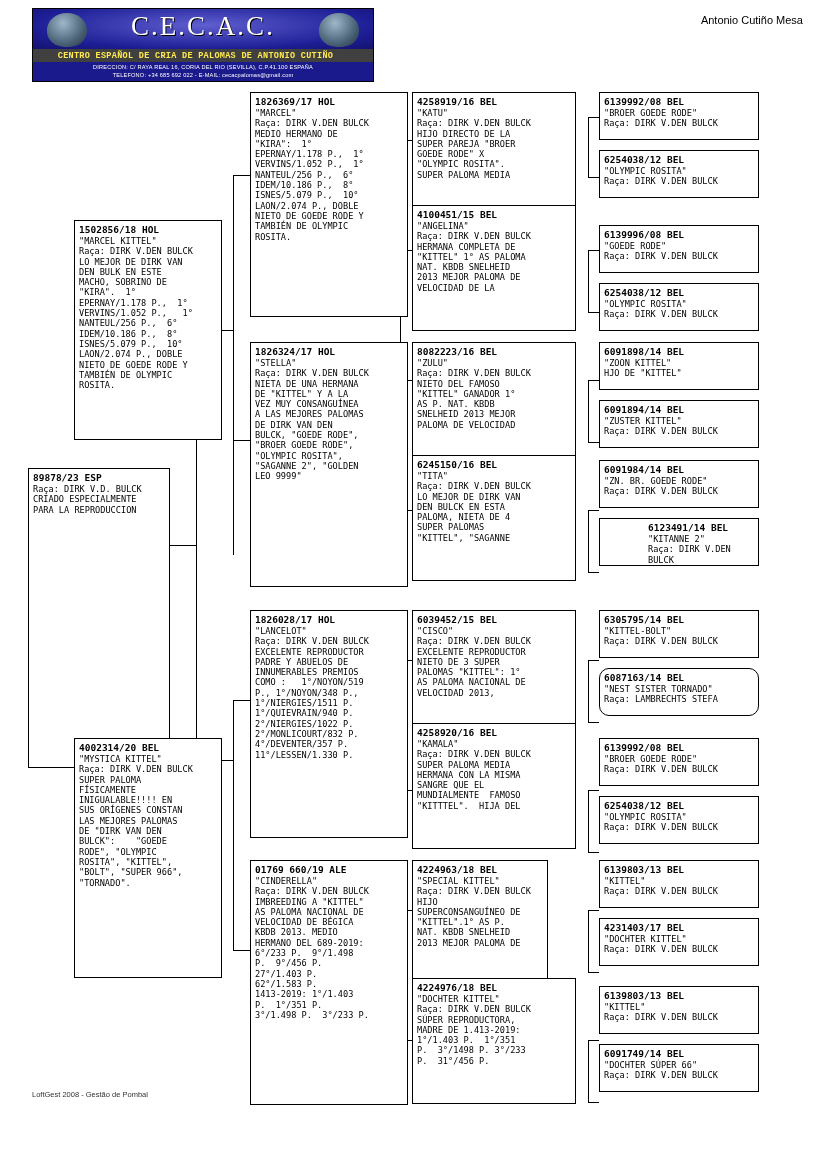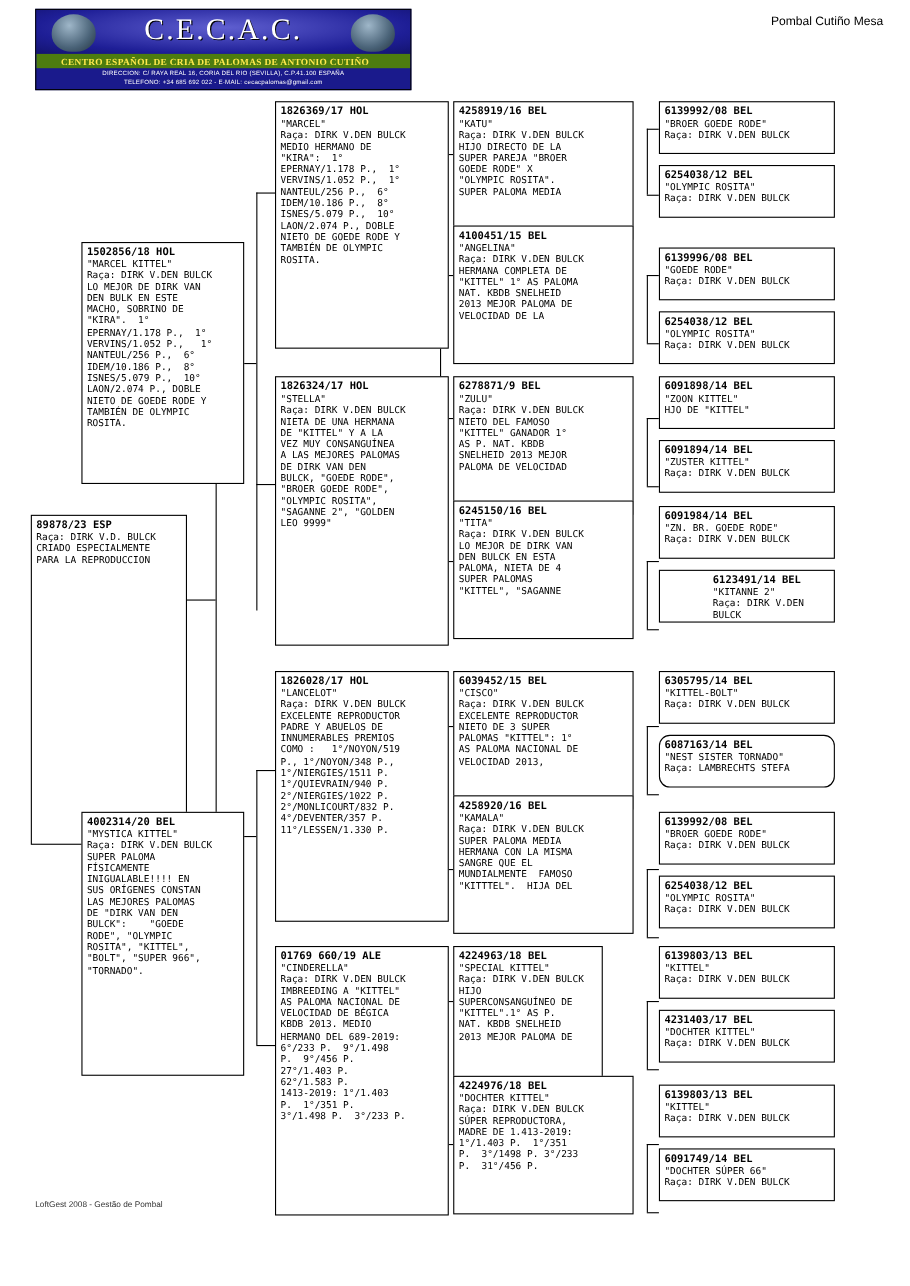--- a/index.html
+++ b/index.html
@@ -46,25 +46,25 @@
     font-weight: normal;
     font-size: 27px;
     letter-spacing: 2px;
     color: #ffffff;
     text-shadow: 1px 1px 0 #000;
   }
   #logo .logo-sub {
     position: absolute;
     left: 0; right: 0; top: 40px;
     text-align: center;
-    font-family: Liberation Serif, serif;
+    font-family: Liberation Mono, monospace;
     font-weight: bold;
     font-size: 8.5px;
     color: #ffe94d;
-    background: #4d7c0f;
+    background: #404040;
     padding: 2px 15px 1px 0;
     letter-spacing: .3px;
   }
   #logo .logo-line2,
   #logo .logo-line3 {
     position: absolute;
     left: 0; right: 0;
     text-align: center;
     font-family: "Liberation Sans", sans-serif;
     font-size: 5.6px;
@@ -143,21 +143,21 @@
   <div id="logo">
     <div class="logo-band"></div>
     <div class="bird l"></div>
     <div class="bird r"></div>
     <div class="logo-title">C.E.C.A.C.</div>
     <div class="logo-sub">CENTRO ESPAÑOL DE CRIA DE PALOMAS DE ANTONIO CUTIÑO</div>
     <div class="logo-line2">DIRECCION: C/ RAYA REAL 16, CORIA DEL RIO (SEVILLA), C.P.41.100 ESPAÑA</div>
     <div class="logo-line3">TELEFONO: +34 685 692 022   -   E-MAIL: cecacpalomas@gmail.com</div>
   </div>
 
-  <div id="owner-name">Pombal Cutiño Mesa</div>
+  <div id="owner-name">Antonio Cutiño Mesa</div>
   <div id="footer-note">LoftGest 2008 - Gestão de Pombal</div>
 
   <div class="conn v" style="left:196px; top:330px; height:430px;"></div>
   <div class="conn h" style="left:196px; top:330px; width:24px;"></div>
   <div class="conn h" style="left:196px; top:760px; width:24px;"></div>
   <div class="conn h" style="left:170px; top:545px; width:26px;"></div>
 
   <div class="conn v" style="left:233px; top:175px; height:380px;"></div>
   <div class="conn h" style="left:233px; top:175px; width:18px;"></div>
   <div class="conn h" style="left:233px; top:440px; width:18px;"></div>
@@ -344,21 +344,21 @@
     <div class="body">"ANGELINA"
 Raça: DIRK V.DEN BULCK
 HERMANA COMPLETA DE
 "KITTEL" 1° AS PALOMA
 NAT. KBDB SNELHEID
 2013 MEJOR PALOMA DE
 VELOCIDAD DE LA</div>
   </div>
 
   <div class="box" style="left:412px; top:342px; width:164px; height:126px;">
-    <div class="ring">6278871/9 BEL</div>
+    <div class="ring">8082223/16 BEL</div>
     <div class="body">"ZULU"
 Raça: DIRK V.DEN BULCK
 NIETO DEL FAMOSO
 "KITTEL" GANADOR 1°
 AS P. NAT. KBDB
 SNELHEID 2013 MEJOR
 PALOMA DE VELOCIDAD</div>
   </div>
 
   <div class="box" style="left:412px; top:455px; width:164px; height:126px;">

